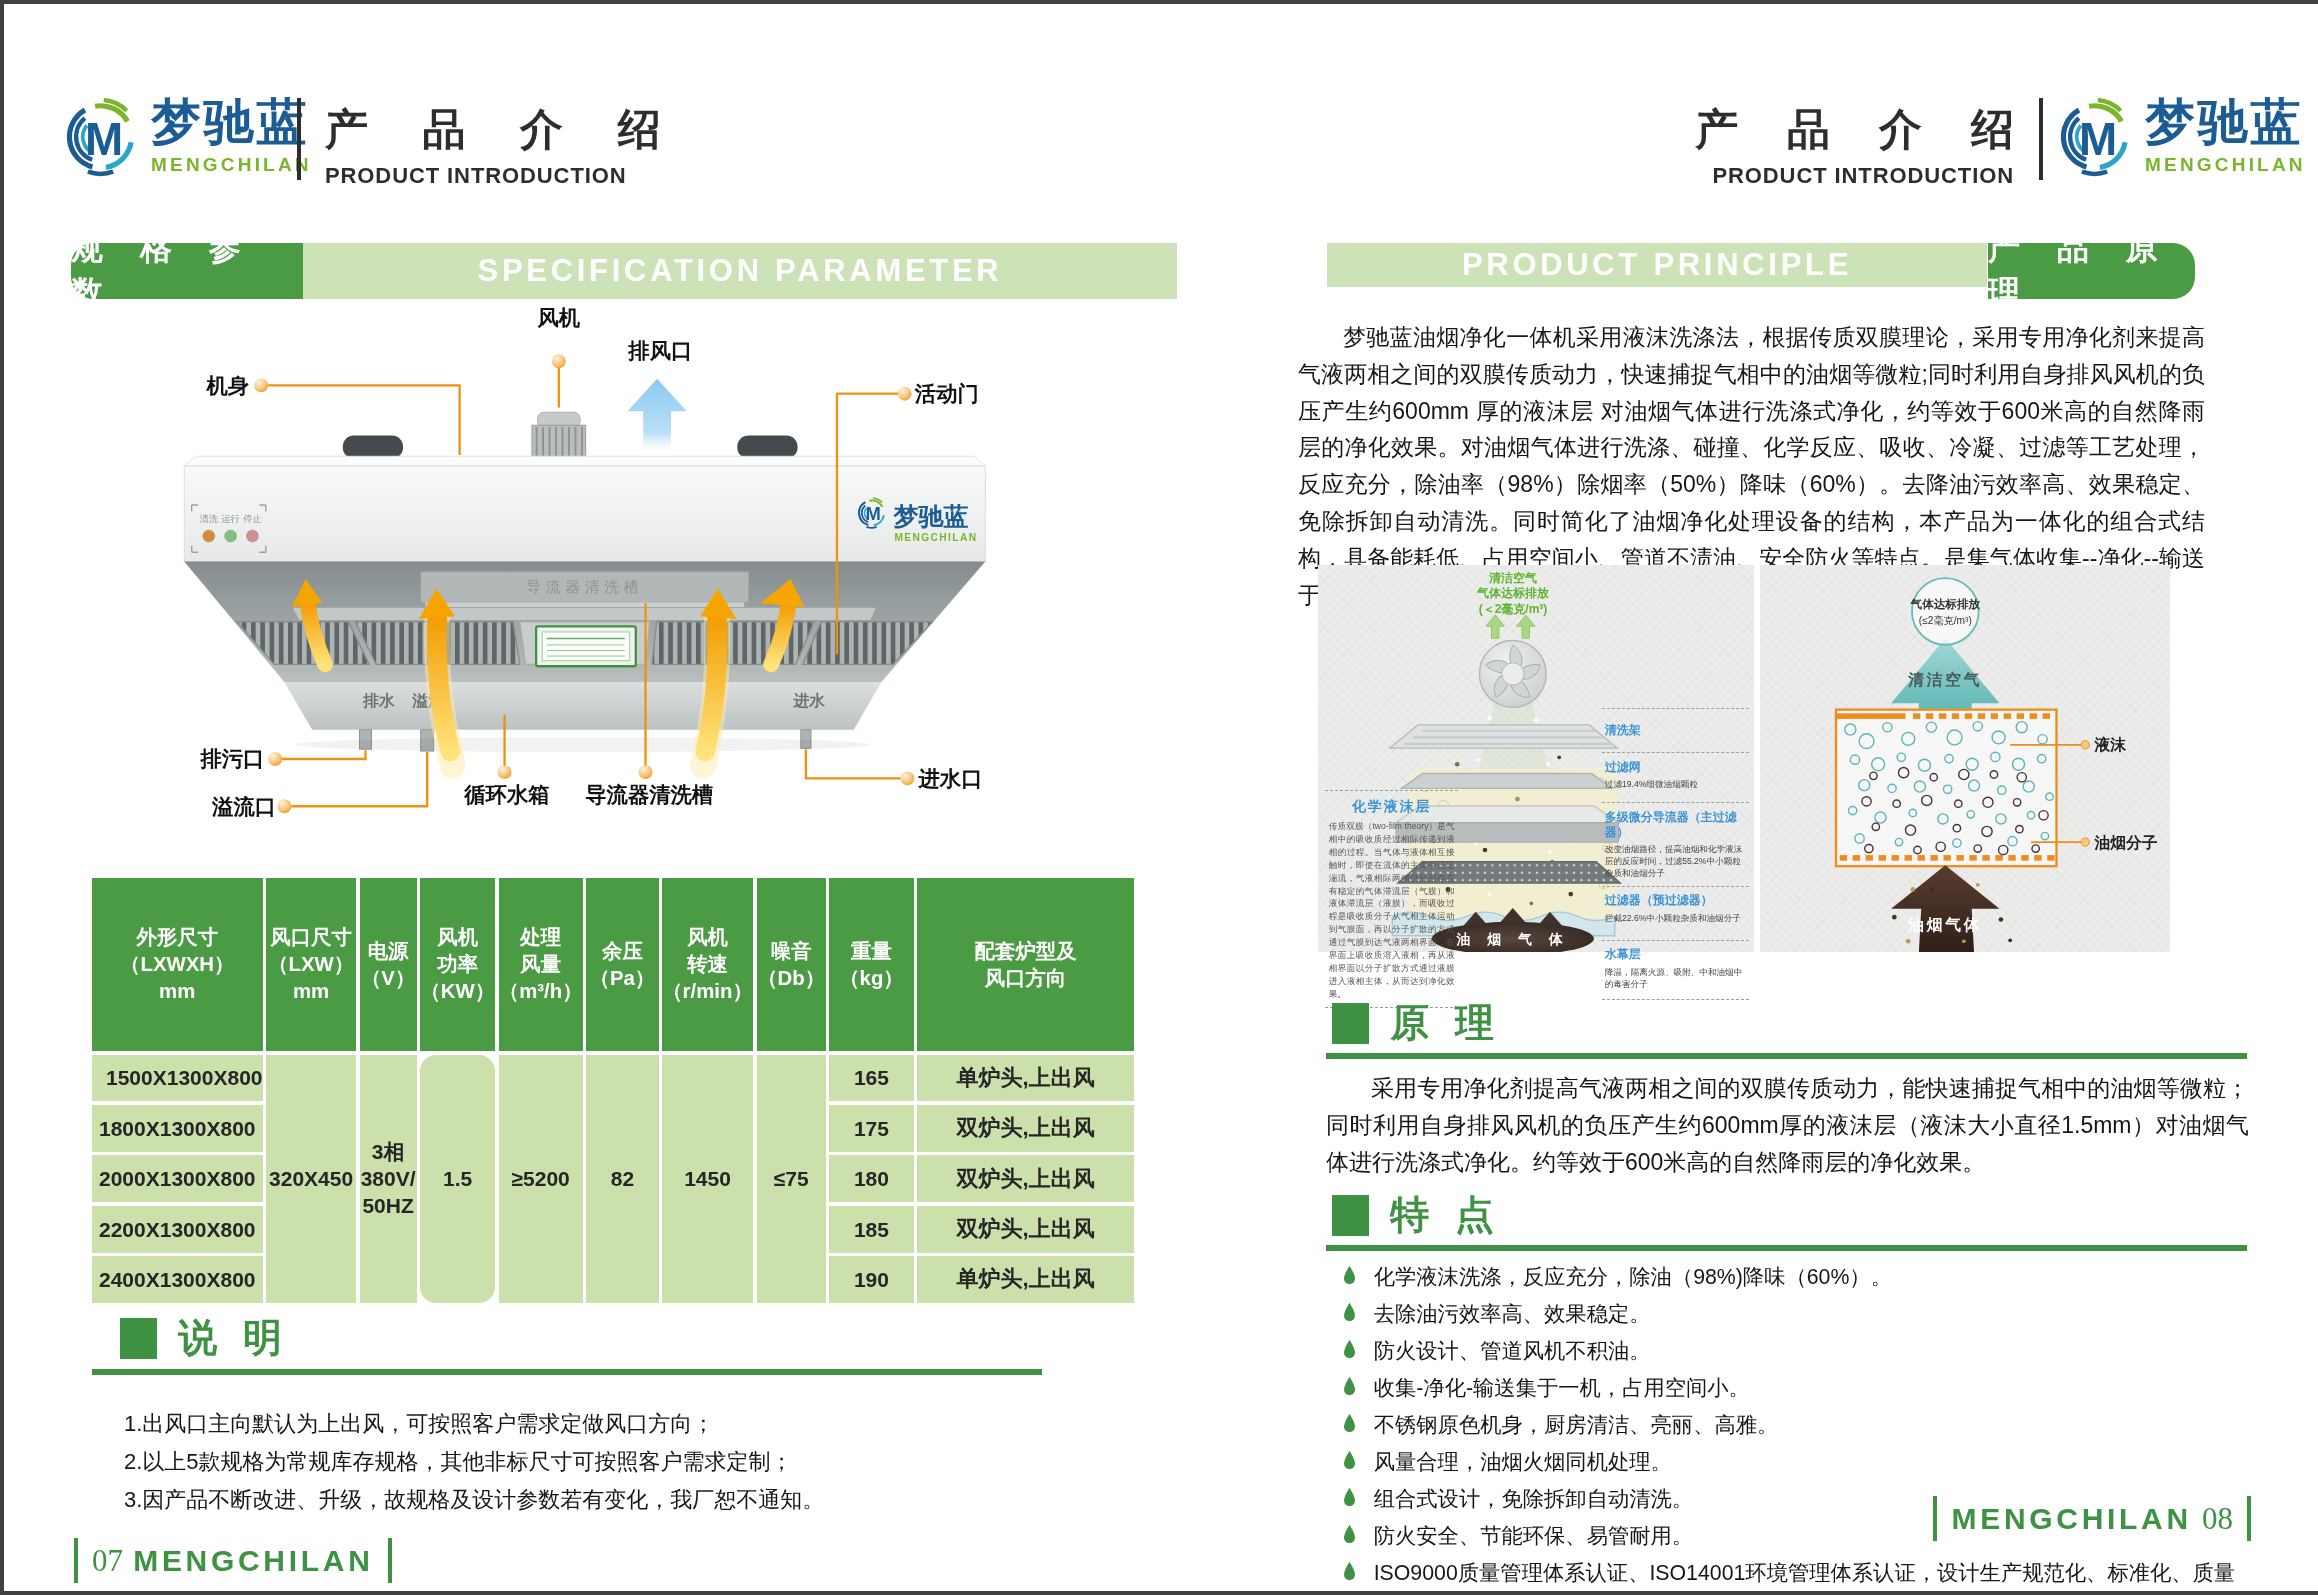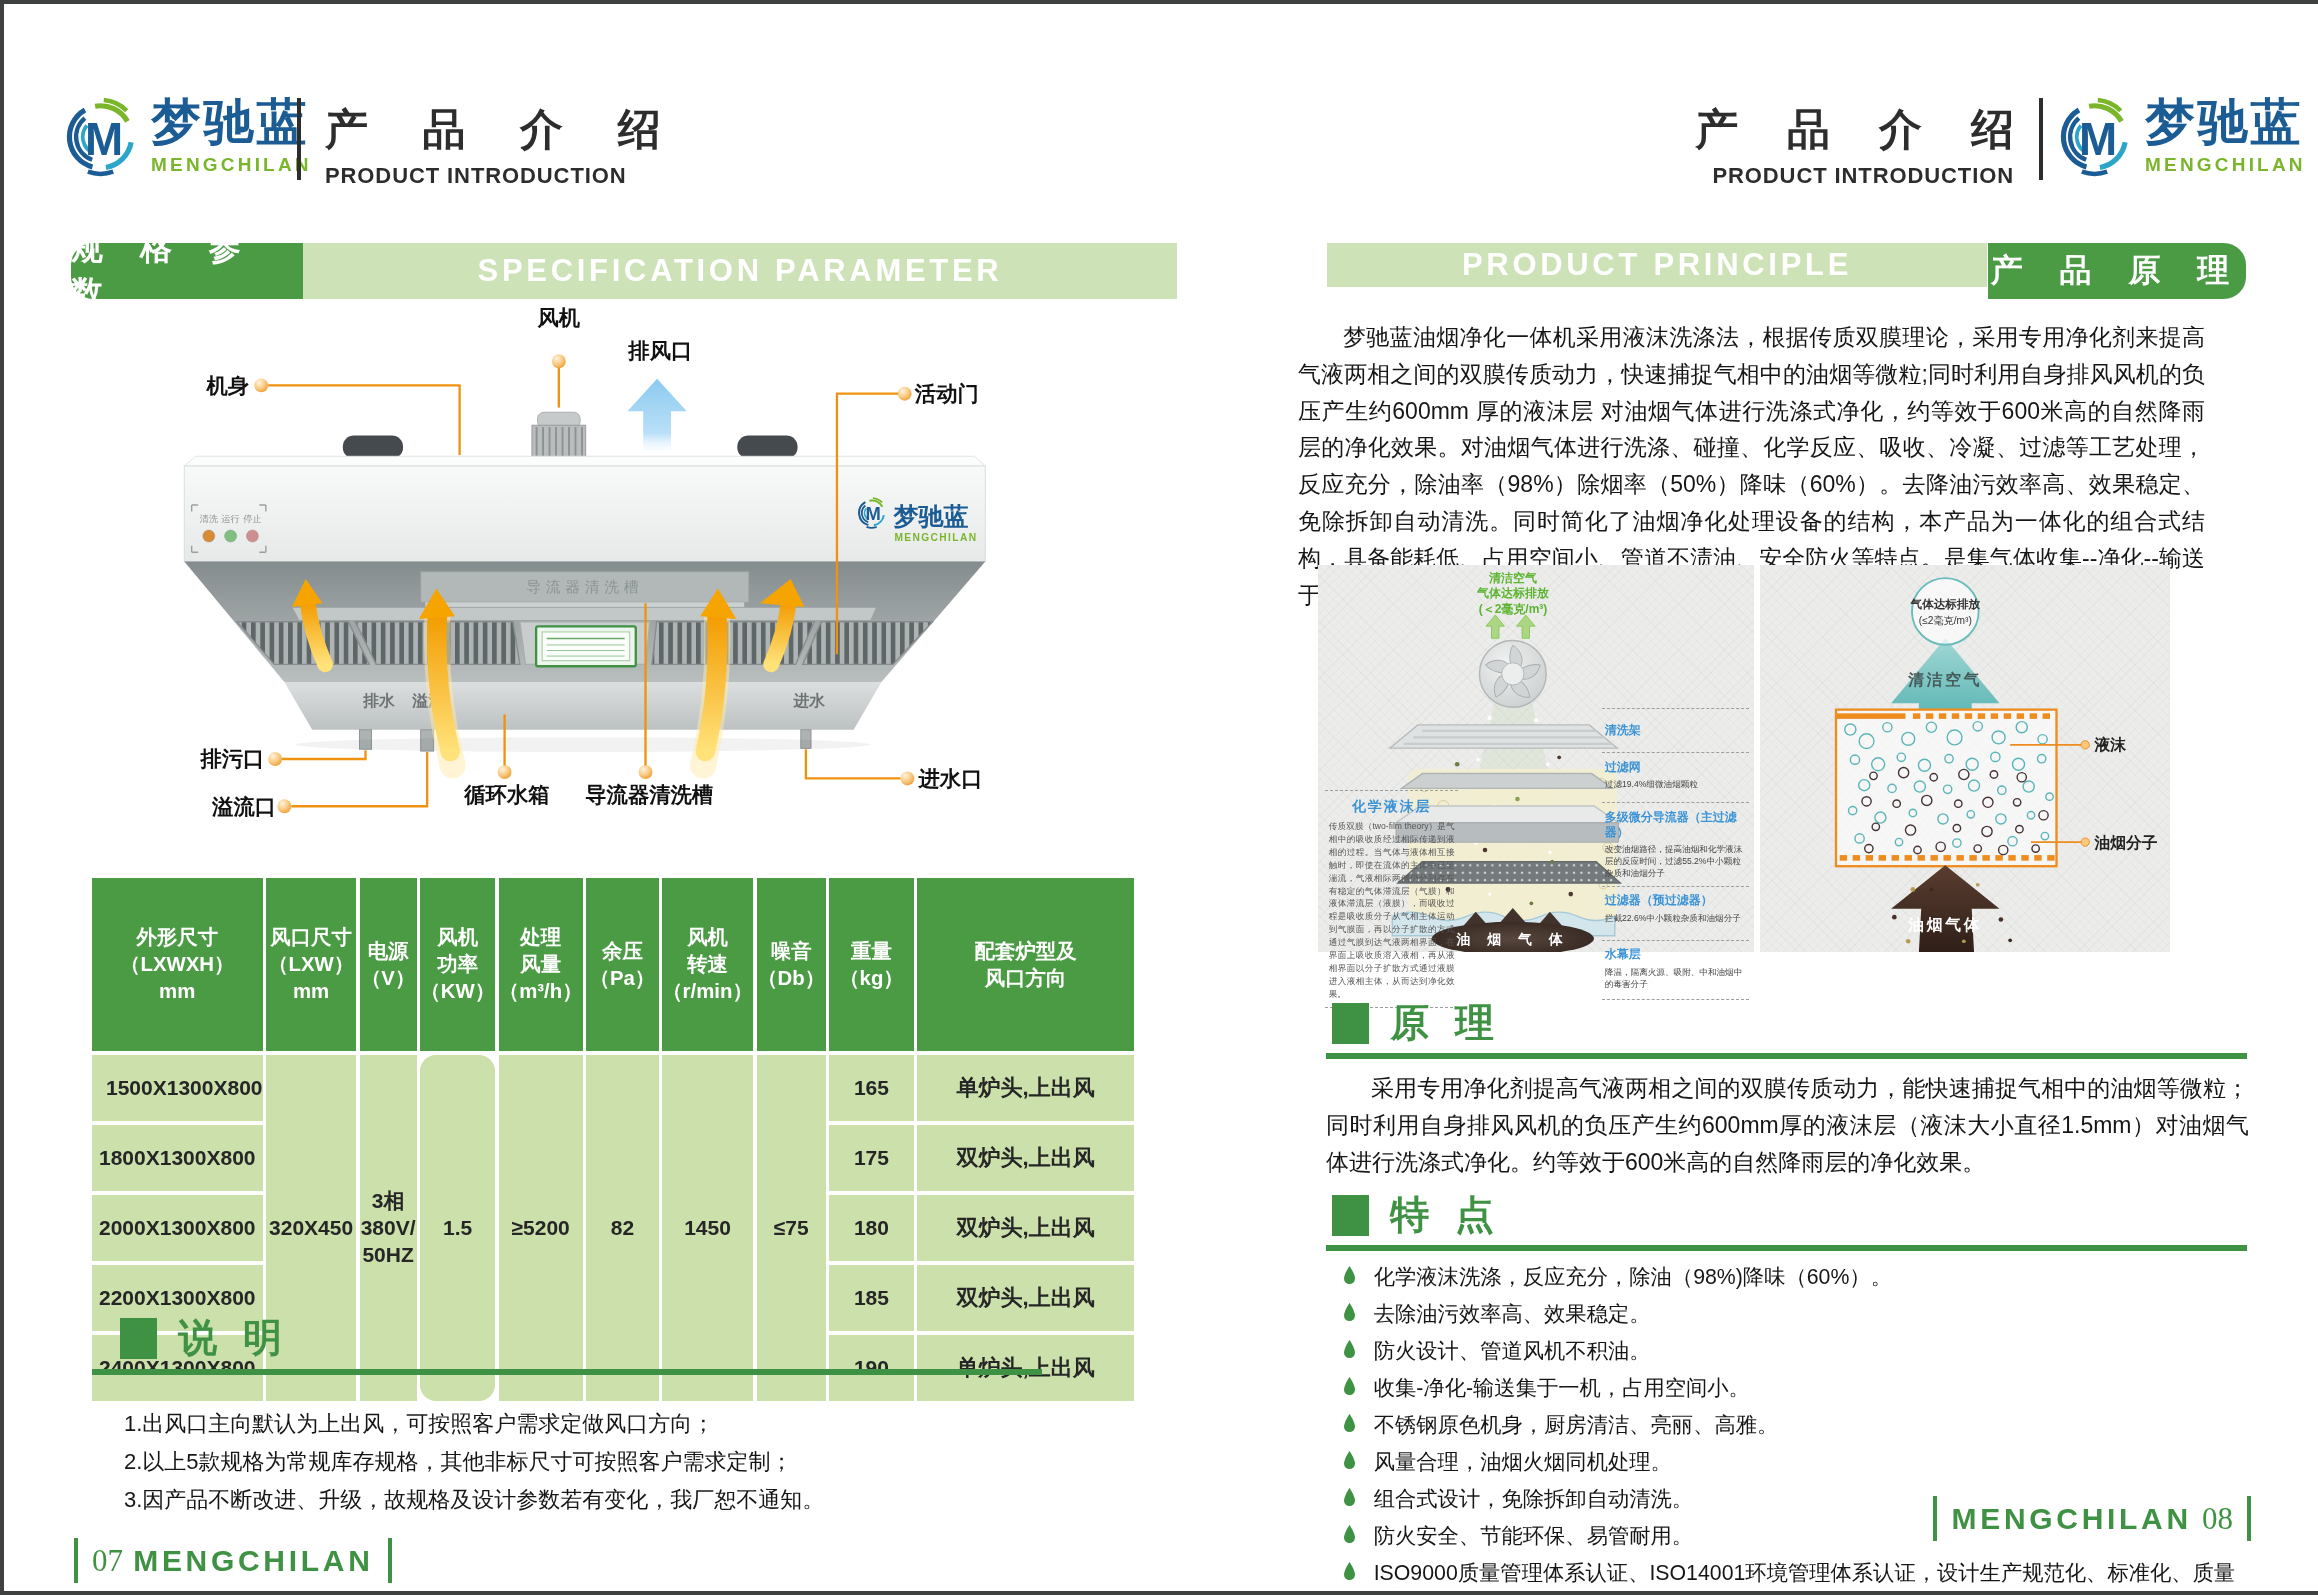--- a/index.html
+++ b/index.html
@@ -20,24 +20,24 @@
   .hdr-right-texts{text-align:right;}
 
   
   .banner-dark{background:#4b9b44;color:#fff;display:flex;align-items:center;justify-content:center;
                font-weight:800;font-size:32px;letter-spacing:14px;}
   .banner-light{background:#cde2b6;color:#fff;display:flex;align-items:center;justify-content:center;
                 font-weight:800;font-size:31px;letter-spacing:3.7px;}
   #banner-left-dark{left:71px;top:243px;width:232px;height:56px;border-radius:22px 0 0 22px;}
   #banner-left-light{left:303px;top:243px;width:874px;height:56px;}
   #banner-right-light{left:1327px;top:243px;width:660px;height:44px;}
-  #banner-right-dark{left:1988px;top:243px;width:258px;height:56px;border-radius:0 22px 22px 0;}
+  #banner-right-dark{left:1988px;top:243px;width:207px;height:56px;border-radius:0 22px 22px 0;}
 
   
-  #spec-table{left:92px;top:878px;width:1042px;height:523px;display:grid;
+  #spec-table{left:92px;top:878px;width:1042px;height:425px;display:grid;
               grid-template-columns:355fr 205fr 130fr 140fr 160fr 165fr 162fr 158fr 192fr 495fr;
               grid-template-rows:173px repeat(5,1fr);gap:3.7px;background:#fff;}
   .th{background:#4b9b44;color:#fff;font-weight:700;font-size:20.4px;line-height:1.32;
       display:flex;align-items:center;justify-content:center;text-align:center;}
   .td{background:#cbe0ab;color:#262626;font-weight:600;font-size:21px;
       display:flex;align-items:center;justify-content:center;text-align:center;line-height:1.3;}
   .td.stove{font-weight:700;font-size:22px;}
   .merged{grid-row:2 / span 5;}
 
   

